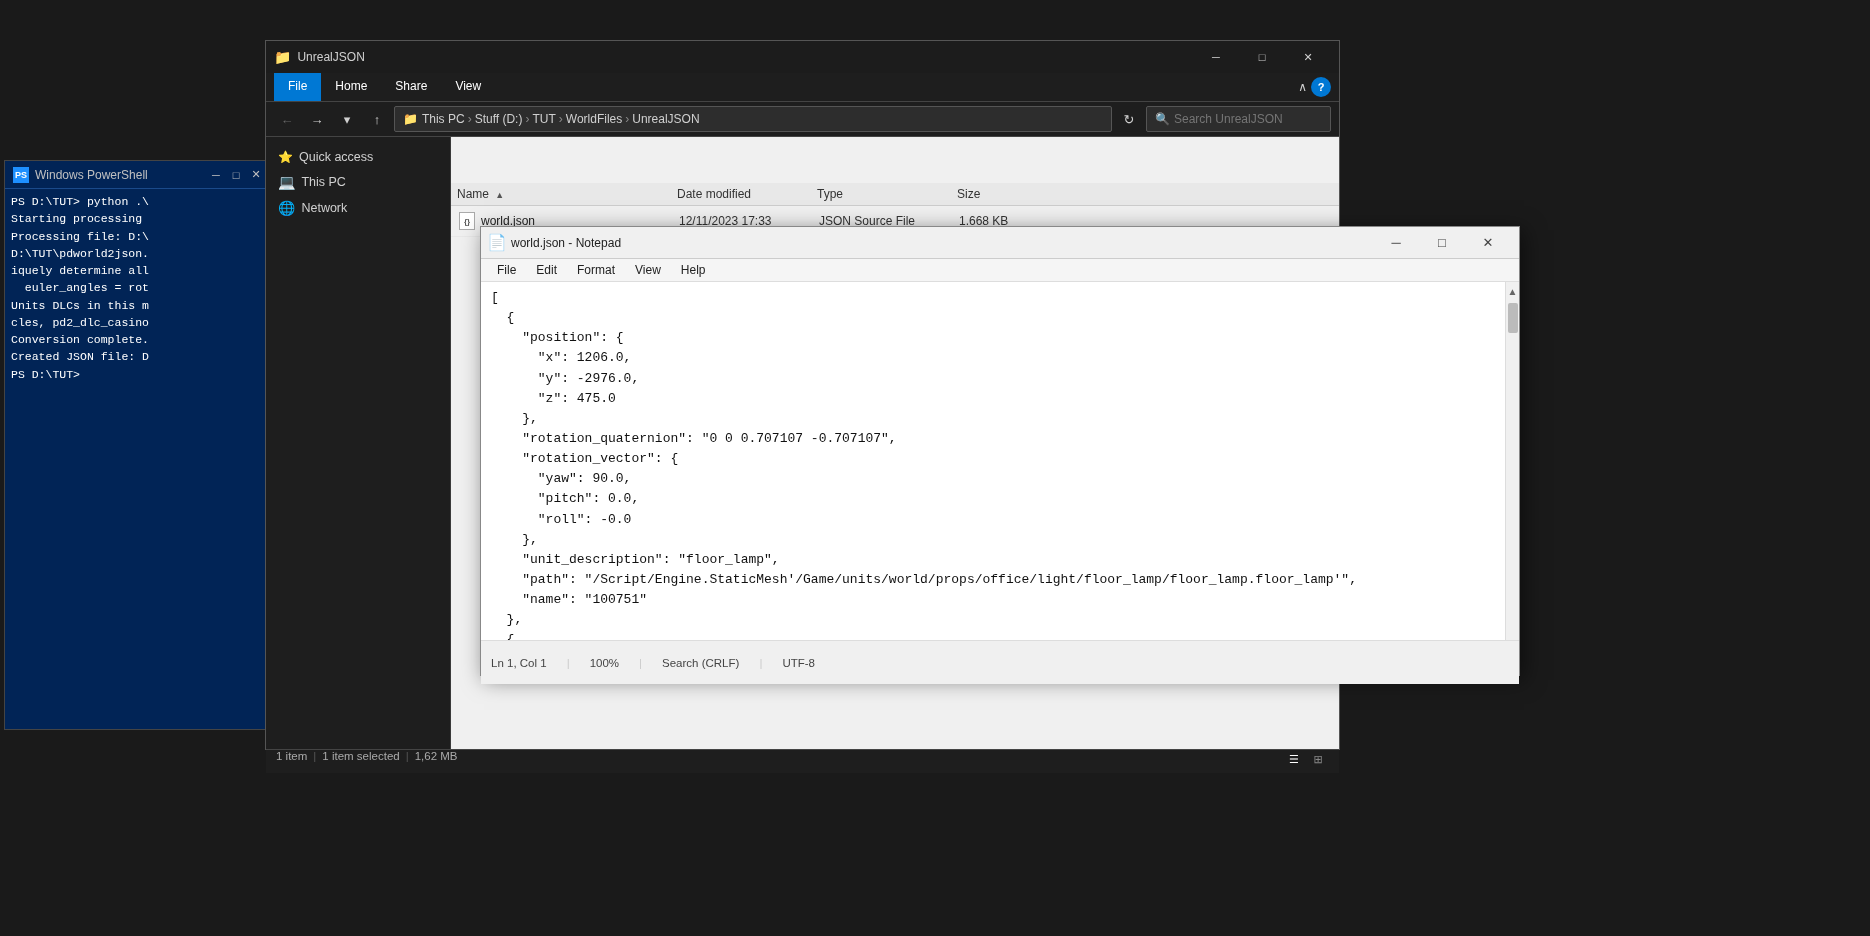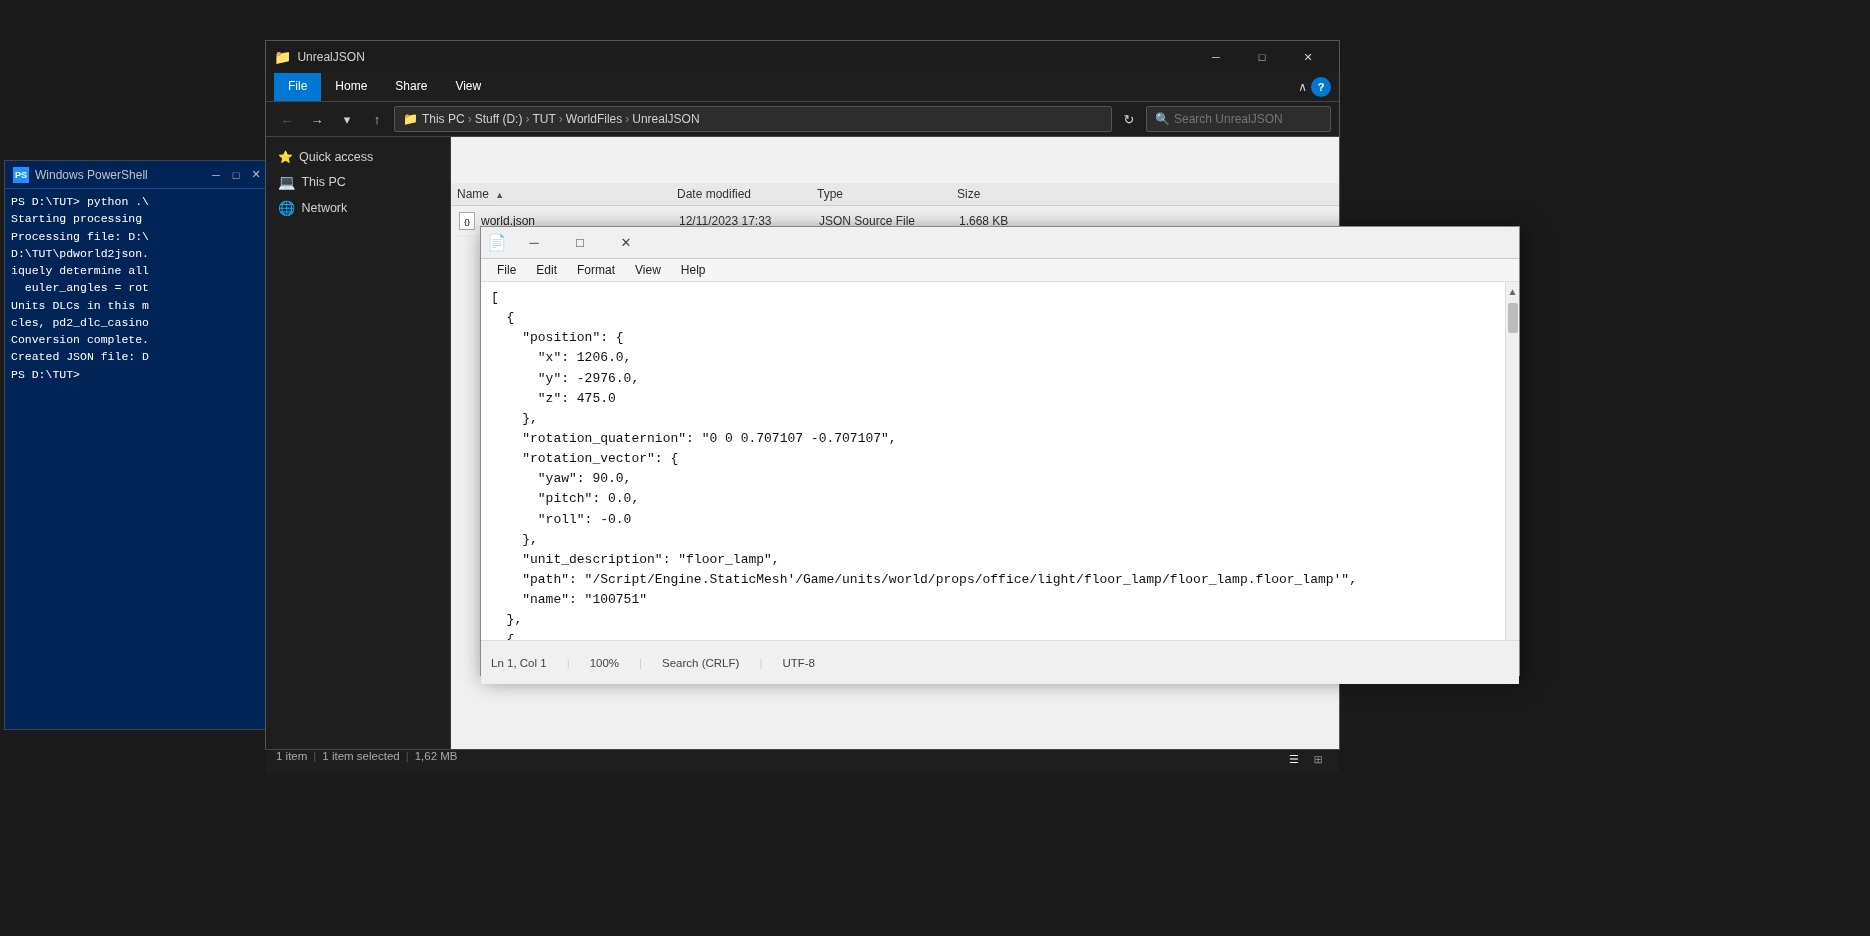--- a/index.html
+++ b/index.html
@@ -581,20 +581,21 @@
       <div class="status-view-btn active">☰</div>
       <div class="status-view-btn">⊞</div>
     </div>
   </div>
 </div>
 
 <div class="notepad-window">
 
   <div class="notepad-titlebar">
     <span class="notepad-icon">📄</span>
+    <span class="notepad-title-text">world.json - Notepad</span>
     <div class="win-controls">
       <div class="notepad-win-btn">─</div>
       <div class="notepad-win-btn">□</div>
       <div class="notepad-win-btn close" style="color:#444;">✕</div>
     </div>
   </div>
 
   <div class="notepad-menu">
     <div class="notepad-menu-item">File</div>
     <div class="notepad-menu-item">Edit</div>

